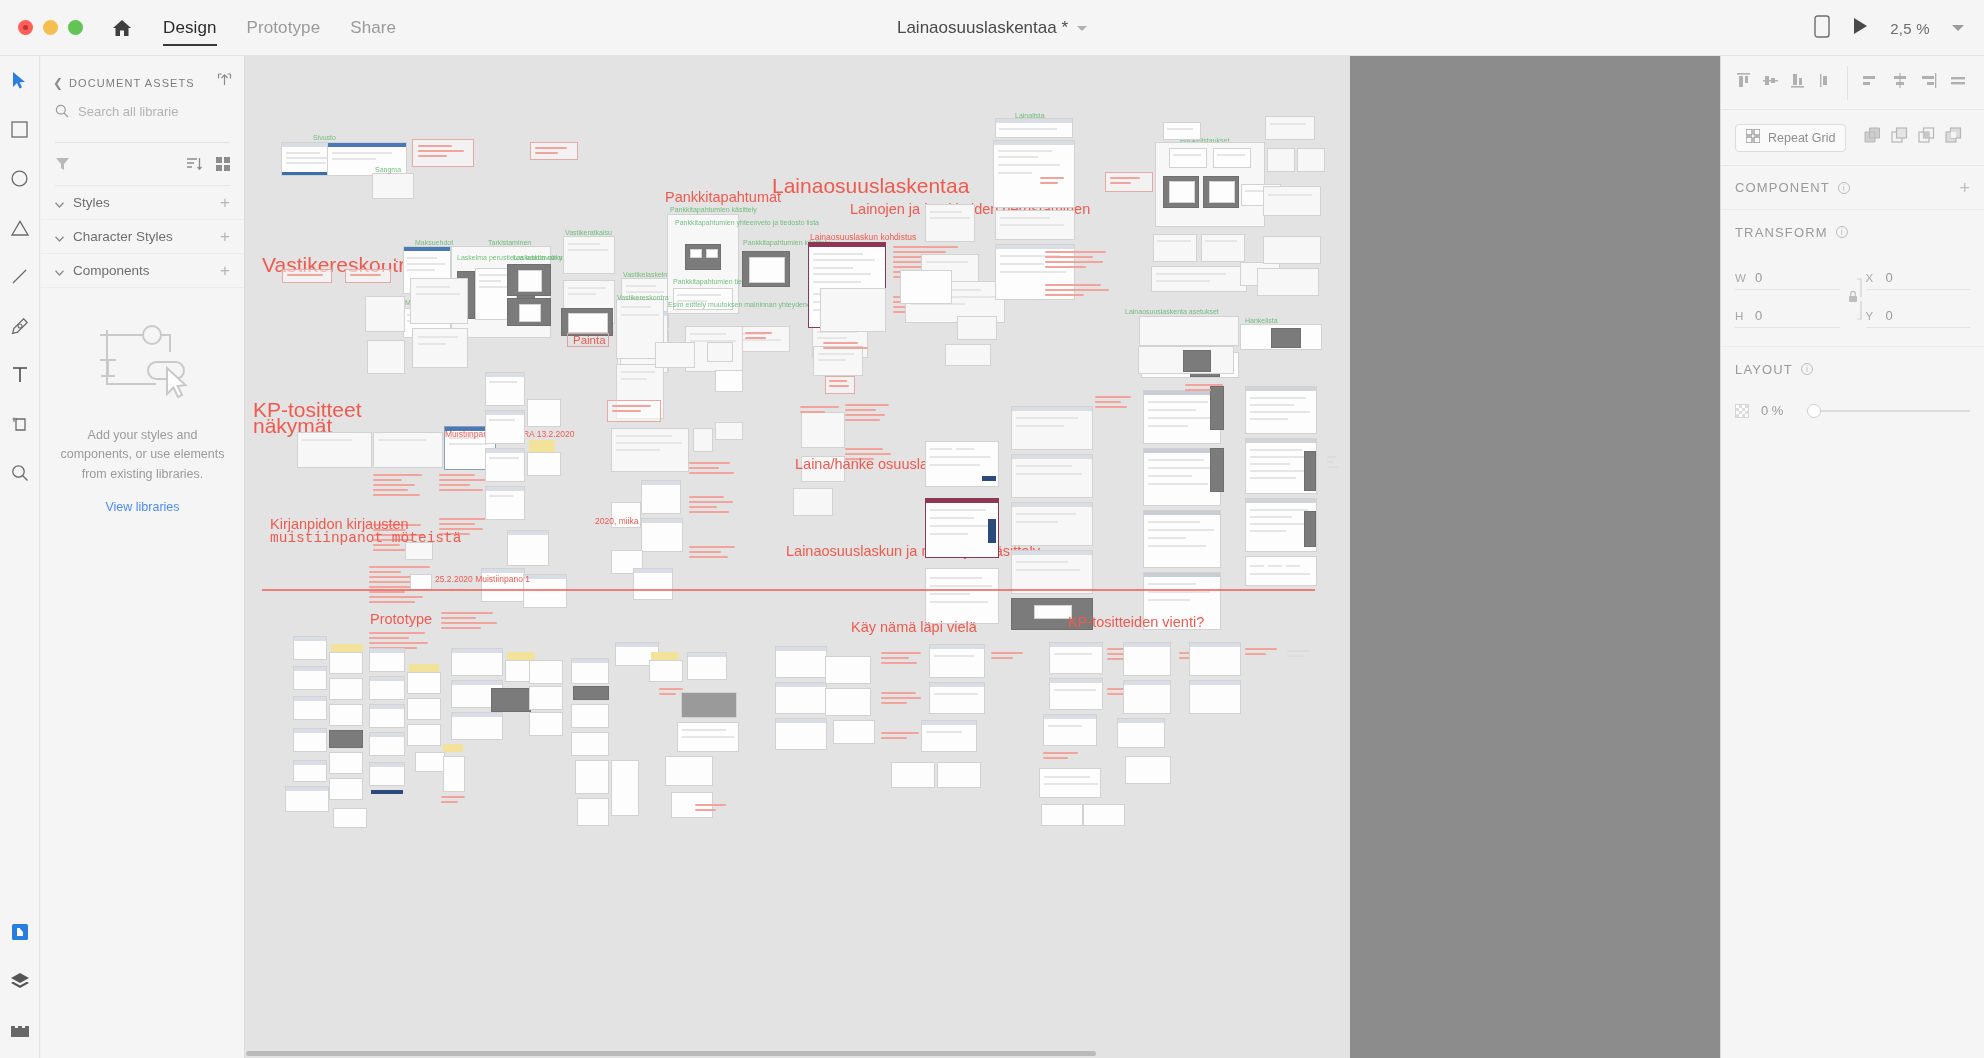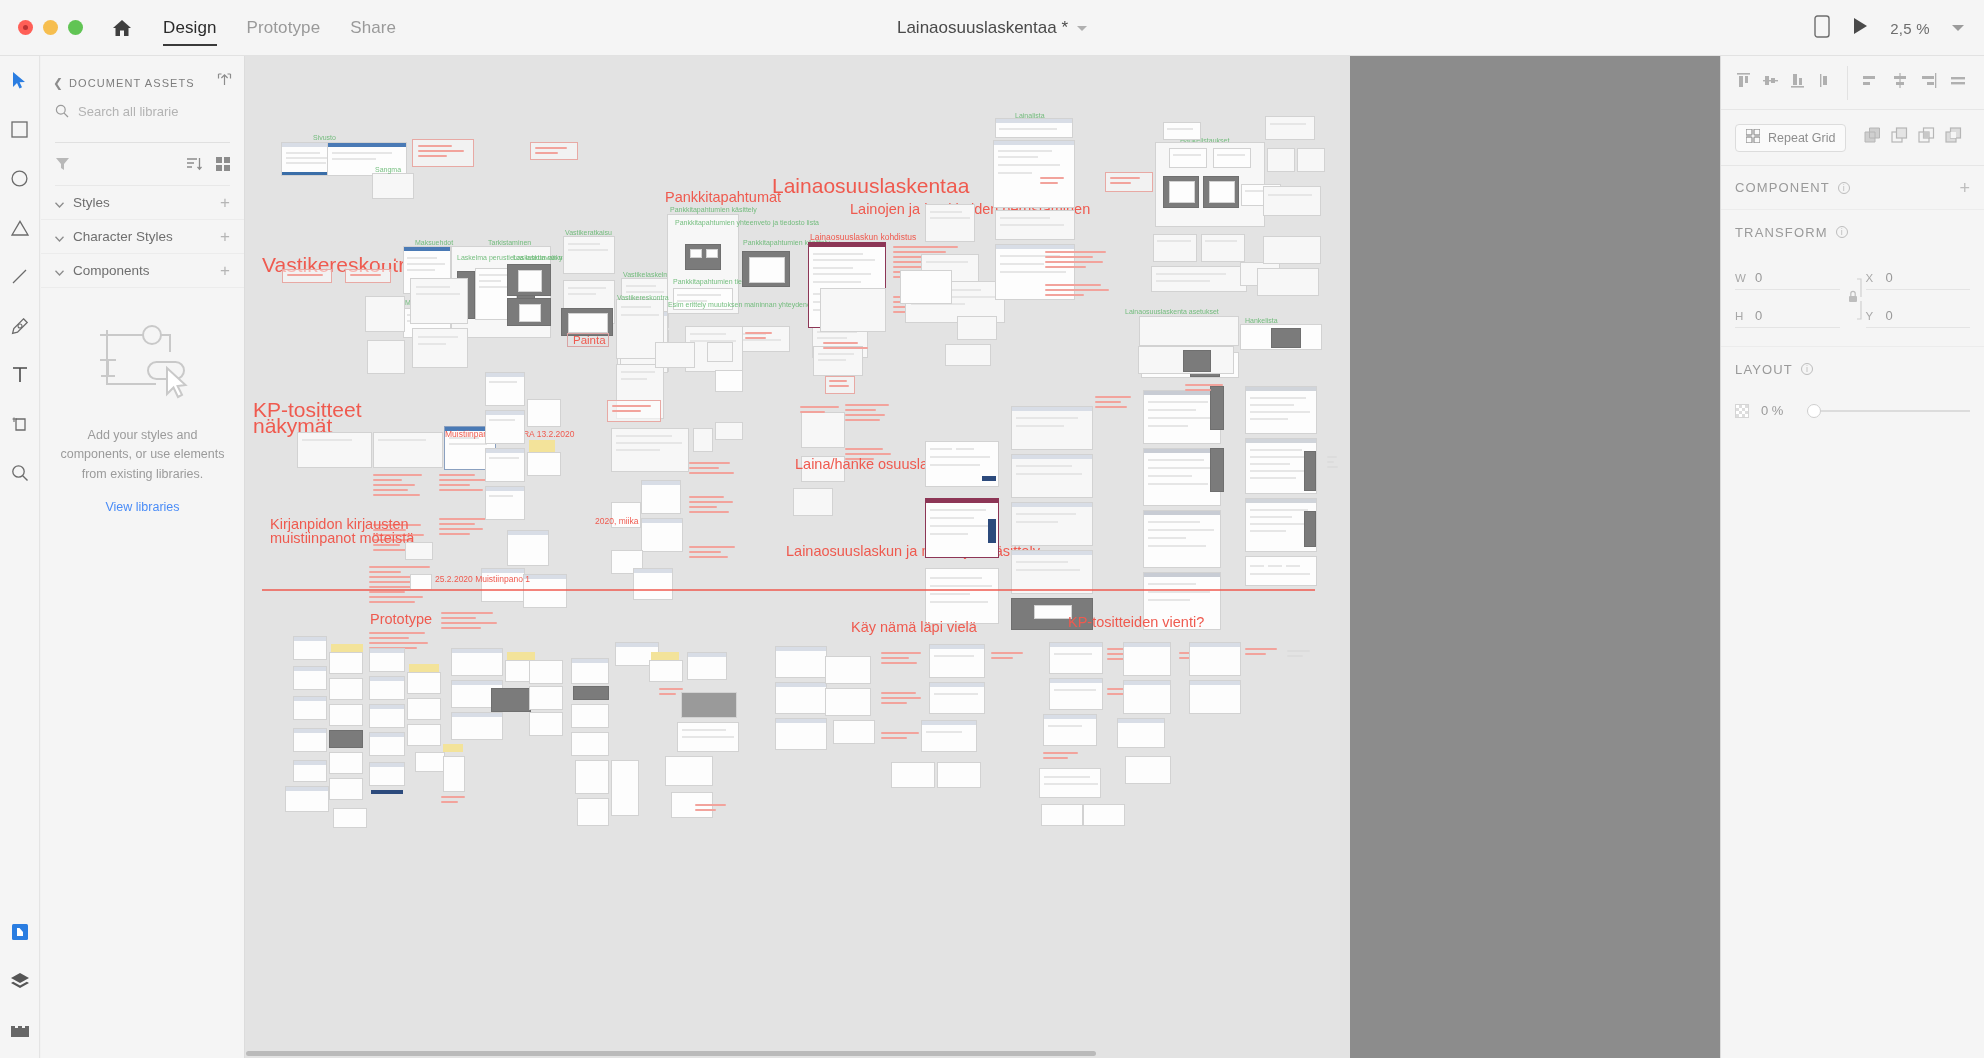--- a/index.html
+++ b/index.html
@@ -762,21 +762,21 @@
     <div class="redtextblock" style="left:194px;top:462px;width:54px;">
         <i style="width:90%"></i>
         <i style="width:66%"></i>
         <i style="width:82%"></i>
         <i style="width:58%"></i>
       </div>
 
     <div class="hl tiny" style="left:200px;top:373px;">Muistiinpano t.HAKARA 13.2.2020</div>
 
     <div class="hl mid" style="left:25px;top:460px;">Kirjanpidon kirjausten</div>
-    <div class="hl mid" style="left:25px;top:474px;">muistiinpanot möteistä</div>
+    <div class="hl mid" style="left:25px;top:474px;font-family:Liberation Mono, monospace;">muistiinpanot möteistä</div>
 
     <div class="redtextblock" style="left:124px;top:510px;width:66px;">
         <i style="width:92%"></i>
         <i style="width:48%"></i>
         <i style="width:78%"></i>
         <i style="width:64%"></i>
         <i style="width:88%"></i>
         <i style="width:55%"></i>
         <i style="width:82%"></i>
         <i style="width:70%"></i>

